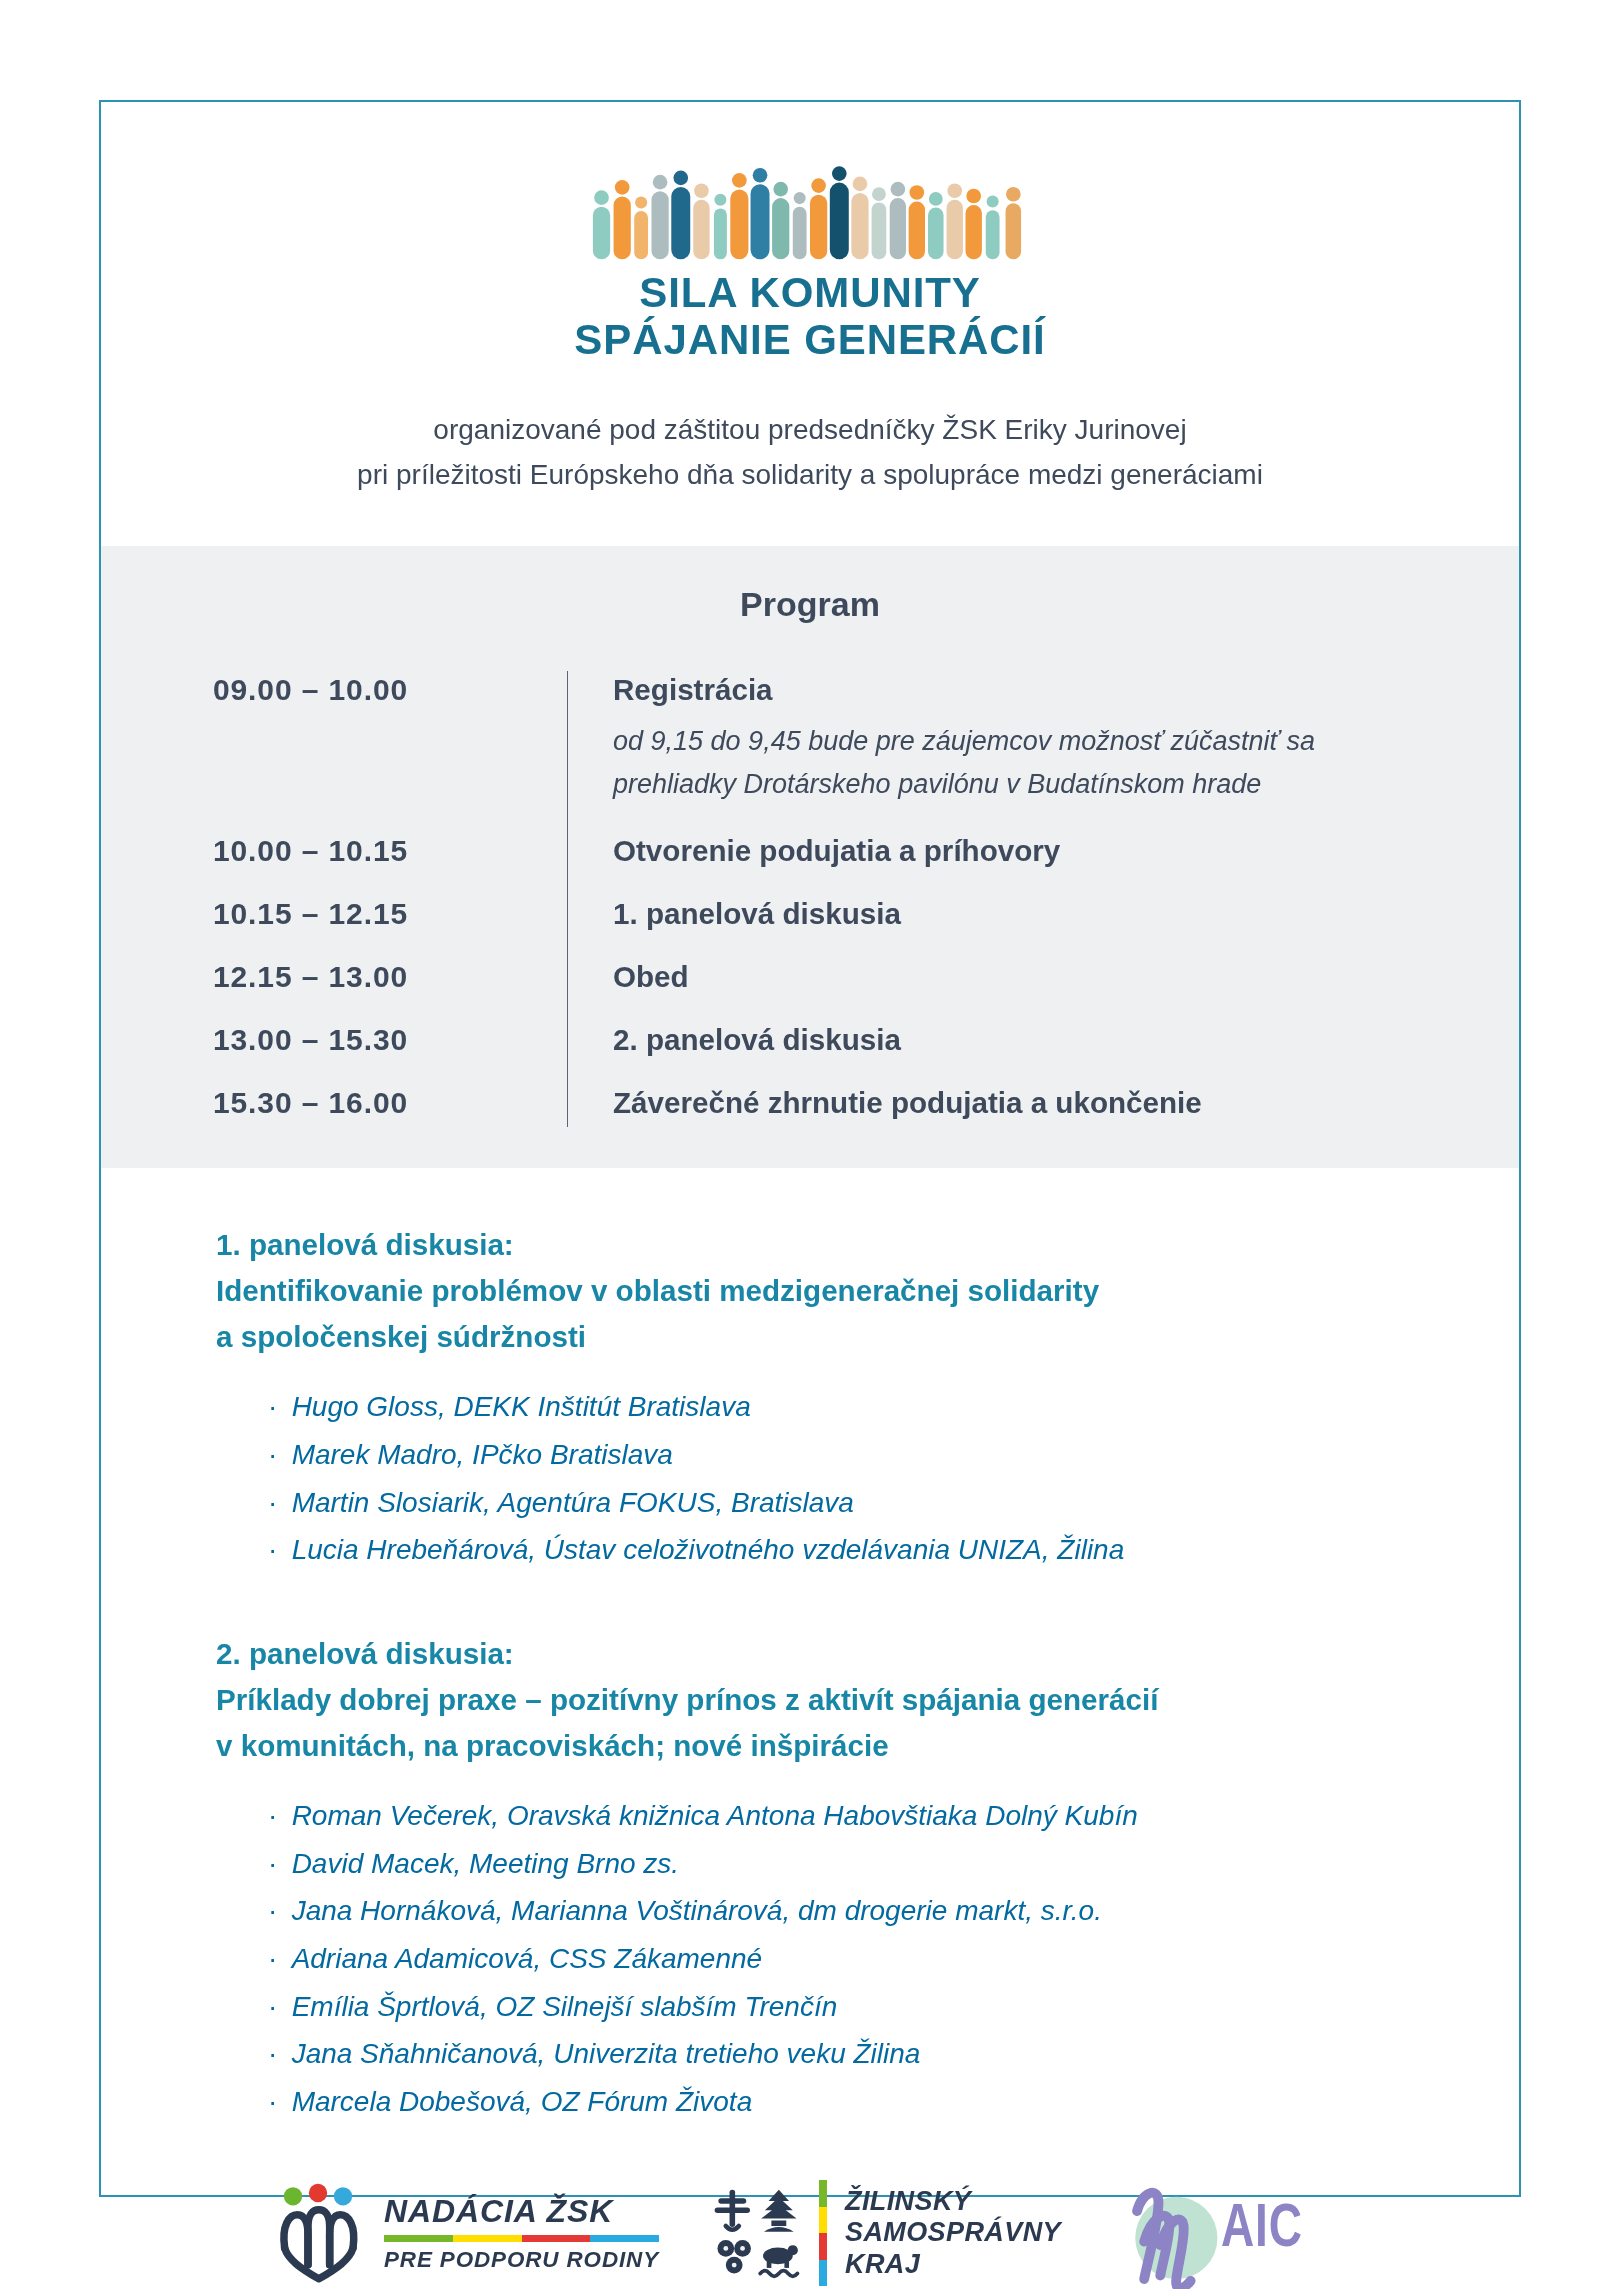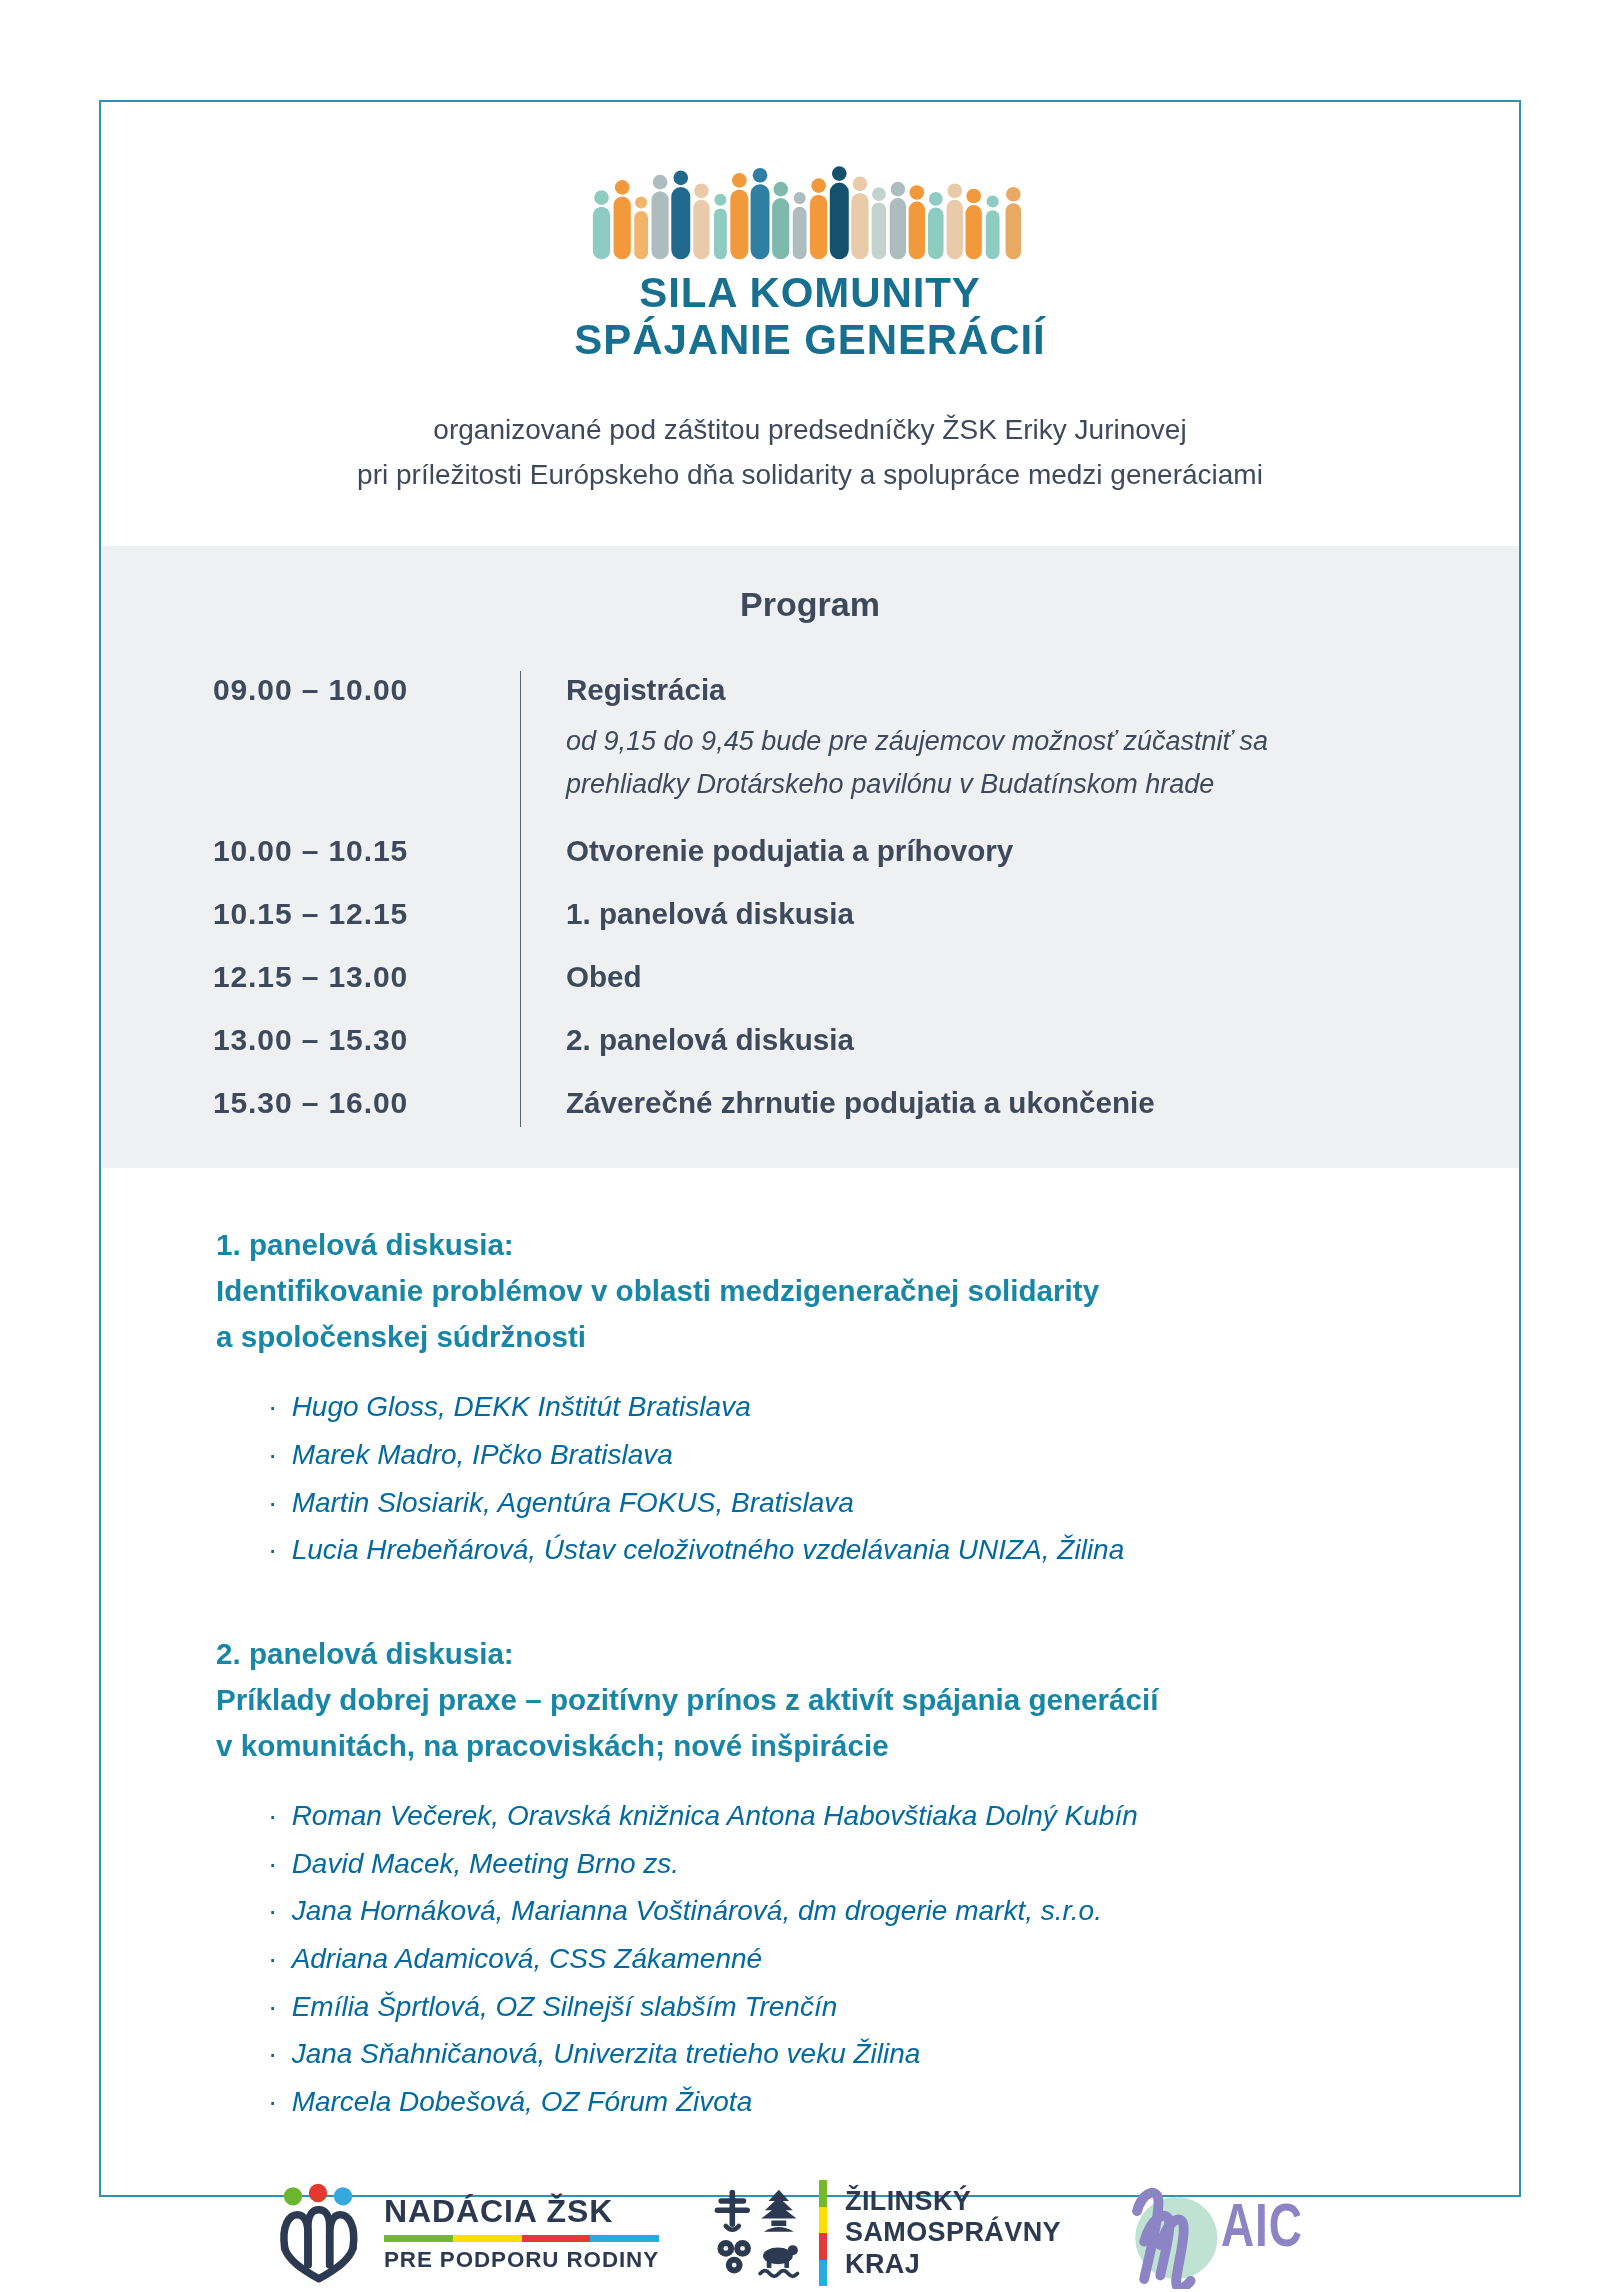--- a/index.html
+++ b/index.html
@@ -12,42 +12,42 @@
     border:2.7px solid #2E93B2;box-sizing:border-box;background:#ffffff;
   }
   
   .header{text-align:center;padding-top:47px;}
   .people-svg{width:448px;height:112px;display:inline-block;}
   .title{margin-top:5.4px;font-size:42px;font-weight:bold;color:#17708F;line-height:1.12;letter-spacing:0.9px;}
   .subtitle{margin-top:45px;font-size:28px;color:#3E4A5C;line-height:1.6;}
   
   .program-band{margin-top:48px;background:#EEF0F2;padding:39px 0 41px 0;}
   .program-heading{text-align:center;font-size:34px;font-weight:bold;color:#3E4A5C;margin-bottom:47px;}
-  .program-row{display:flex;}
+  .program-row{display:flex;gap:47px;}
   .time-cell{
     flex:0 0 419px;width:419px;text-align:center;font-weight:bold;font-size:30px;
     color:#3E4A5C;line-height:1.25;letter-spacing:0.9px;
   }
   .event-cell{flex:1;border-left:1.8px solid #5A6473;padding:0 54px 25px 45px;}
   .program-row:last-child .event-cell{padding-bottom:5.4px;}
   .event-title{font-size:29.6px;font-weight:bold;line-height:1.28;color:#3E4A5C;}
   .event-note{margin-top:10.7px;font-style:italic;font-size:27px;line-height:1.62;color:#3E4A5C;}
   
   .panel{margin:54px 107px 0 115px;}
   .panel + .panel{margin-top:57px;}
   .panel-heading{color:#1886A6;font-size:29.6px;font-weight:bold;line-height:1.56;margin-top:16px;}
   .speakers{list-style:none;margin:23px 0 0 0;padding:0 0 0 52px;}
   .speakers li{font-style:italic;font-size:28px;line-height:1.7;color:#0369a1;}
   .speakers li::before{content:"·";margin-right:14.3px;font-style:normal;}
   
   .footer{
     display:flex;align-items:center;justify-content:space-between;
     margin:52px 197px 0 167px;
   }
-  .logo-navy{color:#2B3A50;}
+  .logo-navy{color:#2B3A50;font-style:italic;}
   .nadacia{display:flex;align-items:center;}
   .nadacia-icon{width:100px;height:100px;}
   .nadacia-text{margin-left:16px;display:flex;flex-direction:column;}
   .nadacia-name{font-size:32px;font-weight:bold;letter-spacing:0.9px;line-height:1;}
   .nadacia-bar{display:flex;height:7.2px;margin:8px 0 7.2px 0;}
   .nadacia-bar span{flex:1;}
   .bar-green{background:#76B82A;} .bar-yellow{background:#FFDE00;}
   .bar-red{background:#E53935;} .bar-blue{background:#29ABE2;}
   .nadacia-tagline{font-size:22.4px;font-weight:bold;letter-spacing:0.9px;line-height:1;}
   .zsk{display:flex;align-items:center;}

